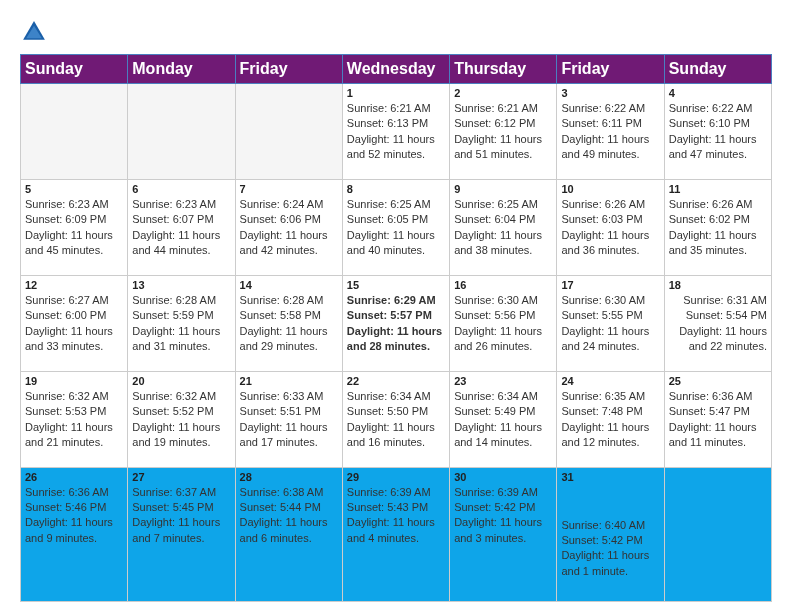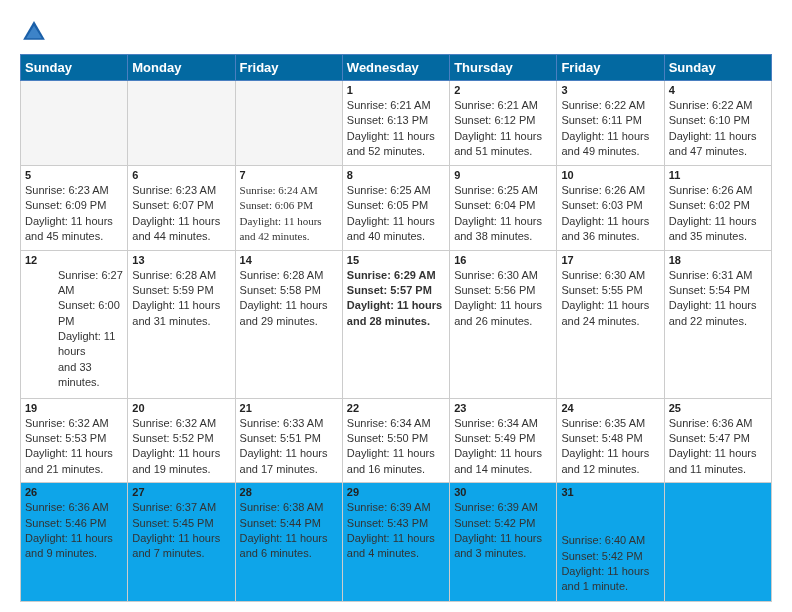--- a/index.html
+++ b/index.html
@@ -56,23 +56,23 @@
       margin-top: 2px;
     }
     .calendar {
       flex: 1;
       border: 1px solid #bbb;
       border-collapse: collapse;
       width: 100%;
       table-layout: fixed;
     }
     .calendar th {
-      background-color: #0369a1;
+      background-color: #701a75;
       color: #fff;
-      font-size: 13px;
+      font-size: 16px;
       font-weight: bold;
       padding: 5px 4px;
       border: 1px solid #4a7fc0;
       text-align: left;
     }
     .calendar td {
       border: 1px solid #ccc;
       vertical-align: top;
       padding: 3px 4px;
       font-size: 9.5px;
@@ -176,21 +176,21 @@
           </td>
           <td>
             <span class="day-number">6</span>
             <div class="cell-info" style="white-space: pre-line;">Sunrise: 6:23 AM
 Sunset: 6:07 PM
 Daylight: 11 hours
 and 44 minutes.</div>
           </td>
           <td>
             <span class="day-number">7</span>
-            <div class="cell-info" style="white-space: pre-line; font-family: Liberation Serif, serif;">Sunrise: 6:24 AM
+            <div class="cell-info" style="white-space: pre-line;">Sunrise: 6:24 AM
 Sunset: 6:06 PM
 Daylight: 11 hours
 and 42 minutes.</div>
           </td>
           <td>
             <span class="day-number">8</span>
             <div class="cell-info" style="white-space: pre-line;">Sunrise: 6:25 AM
 Sunset: 6:05 PM
 Daylight: 11 hours
 and 40 minutes.</div>
@@ -213,21 +213,21 @@
             <span class="day-number">11</span>
             <div class="cell-info" style="white-space: pre-line;">Sunrise: 6:26 AM
 Sunset: 6:02 PM
 Daylight: 11 hours
 and 35 minutes.</div>
           </td>
         </tr>
         <tr>
           <td>
             <span class="day-number">12</span>
-            <div class="cell-info" style="white-space: pre-line; margin-left: 33px;">Sunrise: 6:27 AM
+            <div class="cell-info" style="white-space: pre-line;">Sunrise: 6:27 AM
 Sunset: 6:00 PM
 Daylight: 11 hours
 and 33 minutes.</div>
           </td>
           <td>
             <span class="day-number">13</span>
             <div class="cell-info" style="white-space: pre-line;">Sunrise: 6:28 AM
 Sunset: 5:59 PM
 Daylight: 11 hours
 and 31 minutes.</div>
@@ -255,21 +255,21 @@
           </td>
           <td>
             <span class="day-number">17</span>
             <div class="cell-info" style="white-space: pre-line;">Sunrise: 6:30 AM
 Sunset: 5:55 PM
 Daylight: 11 hours
 and 24 minutes.</div>
           </td>
           <td>
             <span class="day-number">18</span>
-            <div class="cell-info" style="white-space: pre-line;">Sunrise: 6:31 AM
+            <div class="cell-info" style="white-space: pre-line; text-align: right;">Sunrise: 6:31 AM
 Sunset: 5:54 PM
 Daylight: 11 hours
 and 22 minutes.</div>
           </td>
         </tr>
         <tr>
           <td>
             <span class="day-number">19</span>
             <div class="cell-info" style="white-space: pre-line;">Sunrise: 6:32 AM
 Sunset: 5:53 PM
@@ -300,21 +300,21 @@
           <td>
             <span class="day-number">23</span>
             <div class="cell-info" style="white-space: pre-line;">Sunrise: 6:34 AM
 Sunset: 5:49 PM
 Daylight: 11 hours
 and 14 minutes.</div>
           </td>
           <td>
             <span class="day-number">24</span>
             <div class="cell-info" style="white-space: pre-line;">Sunrise: 6:35 AM
-Sunset: 5:48 PM
+Sunset: 7:48 PM
 Daylight: 11 hours
 and 12 minutes.</div>
           </td>
           <td>
             <span class="day-number">25</span>
             <div class="cell-info" style="white-space: pre-line;">Sunrise: 6:36 AM
 Sunset: 5:47 PM
 Daylight: 11 hours
 and 11 minutes.</div>
           </td>

